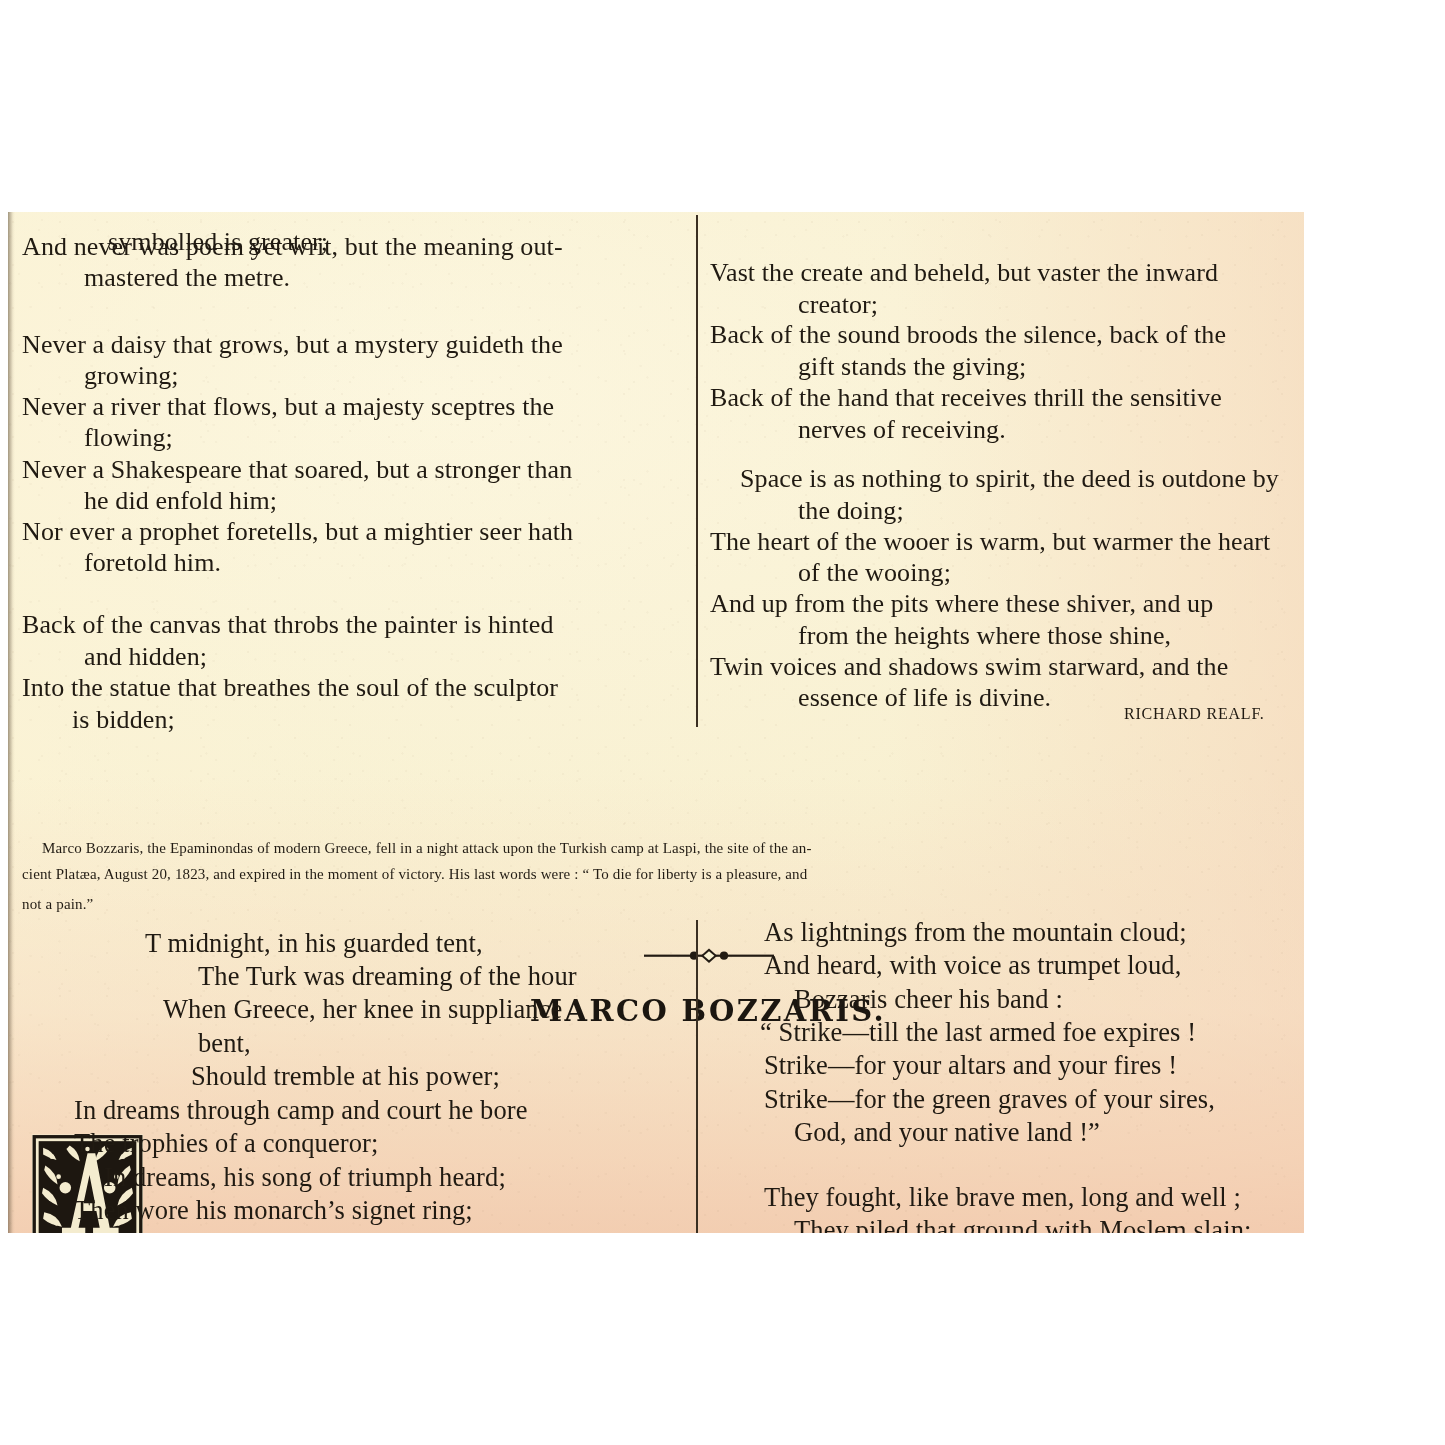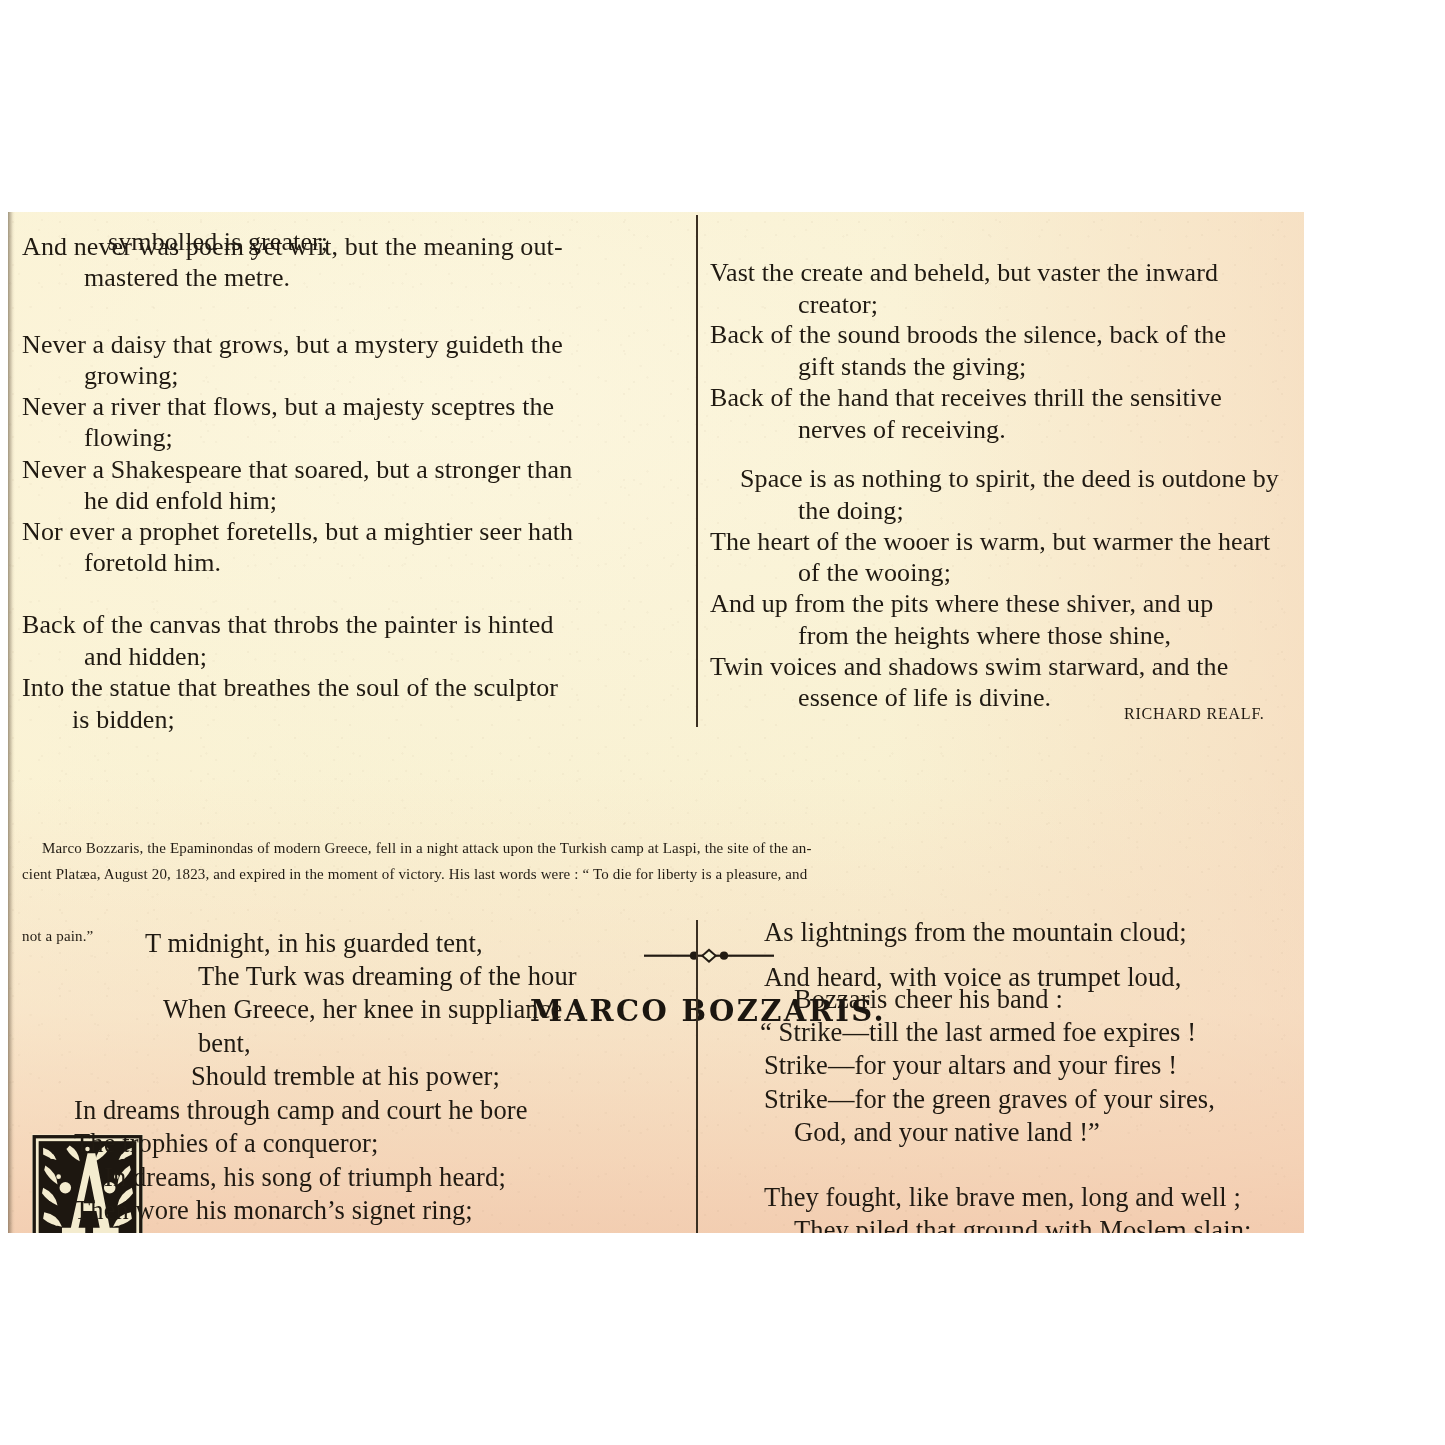--- a/index.html
+++ b/index.html
@@ -193,21 +193,21 @@
       <circle cx="80" cy="8.7" r="4.1" fill="#221b13"></circle>
       <polygon points="65,1.4 73.2,8.7 65,16 56.8,8.7" fill="#221b13"></polygon>
       <polygon points="65,4.2 70.3,8.7 65,13.2 59.7,8.7" fill="#f8f1d2"></polygon>
     </svg>
 
     <div id="title">MARCO BOZZARIS.</div>
 
     <div>
       <div class="note-line" style="left:34px; top:628px;">Marco  Bozzaris, the  Epaminondas of modern Greece, fell in a night attack upon the Turkish camp at Laspi, the  site of  the an-</div>
       <div class="note-line" style="left:14px; top:654px;">cient Platæa, August 20, 1823, and expired in the moment of  victory.   His last words were :  “ To die for liberty is a pleasure, and</div>
-      <div class="note-line" style="left:14px; top:716px;">not a pain.”</div>
+      <div class="note-line" style="left:14px; top:684px;">not a pain.”</div>
     </div>
 
     <div class="col-rule" style="left:688px; top:708px; height:313px;"></div>
 
     <svg id="dropcap" viewBox="0 0 100 100">
       <rect x="0" y="0" width="100" height="100" fill="#f4eccf"></rect>
       <rect x="2" y="2" width="96" height="96" fill="none" stroke="#1d1710" stroke-width="3"></rect>
       <rect x="6" y="6" width="88" height="88" fill="#1d1710"></rect>
 
       <g fill="#f4eccf">
@@ -253,21 +253,21 @@
       <div class="vtext poem-line" style="left:66px; top:885px;">In dreams through camp and court he bore</div>
       <div class="vtext poem-line" style="left:66px; top:918px;">The trophies of  a conqueror;</div>
       <div class="vtext poem-line" style="left:96px; top:952px;">In dreams, his song of triumph heard;</div>
       <div class="vtext poem-line" style="left:66px; top:985px;">Then wore his monarch’s signet ring;</div>
       <div class="vtext poem-line" style="left:66px; top:1018px;">Then pressed that monarch’s throne—a king:</div>
 
     </div>
 
     <div>
       <div class="vtext poem-line" style="left:756px; top:707px;">As lightnings from the mountain  cloud;</div>
-      <div class="vtext poem-line" style="left:756px; top:740px;margin-top:12px;">And heard, with voice as trumpet loud,</div>
+      <div class="vtext poem-line" style="left:756px; top:740px;">And heard, with voice as trumpet loud,</div>
       <div class="vtext poem-line" style="left:786px; top:774px;">Bozzaris cheer  his band :</div>
       <div class="vtext poem-line" style="left:752px; top:807px;">“ Strike—till the last armed foe expires !</div>
       <div class="vtext poem-line" style="left:756px; top:840px;">Strike—for your altars and  your fires !</div>
       <div class="vtext poem-line" style="left:756px; top:874px;">Strike—for the green graves of your sires,</div>
       <div class="vtext poem-line" style="left:786px; top:907px;">God, and your native land !”</div>
 
       <div class="vtext poem-line" style="left:756px; top:972px;">They fought, like brave men, long and  well ;</div>
       <div class="vtext poem-line" style="left:786px; top:1005px;">They piled that ground with  Moslem slain;</div>
 
     </div>

